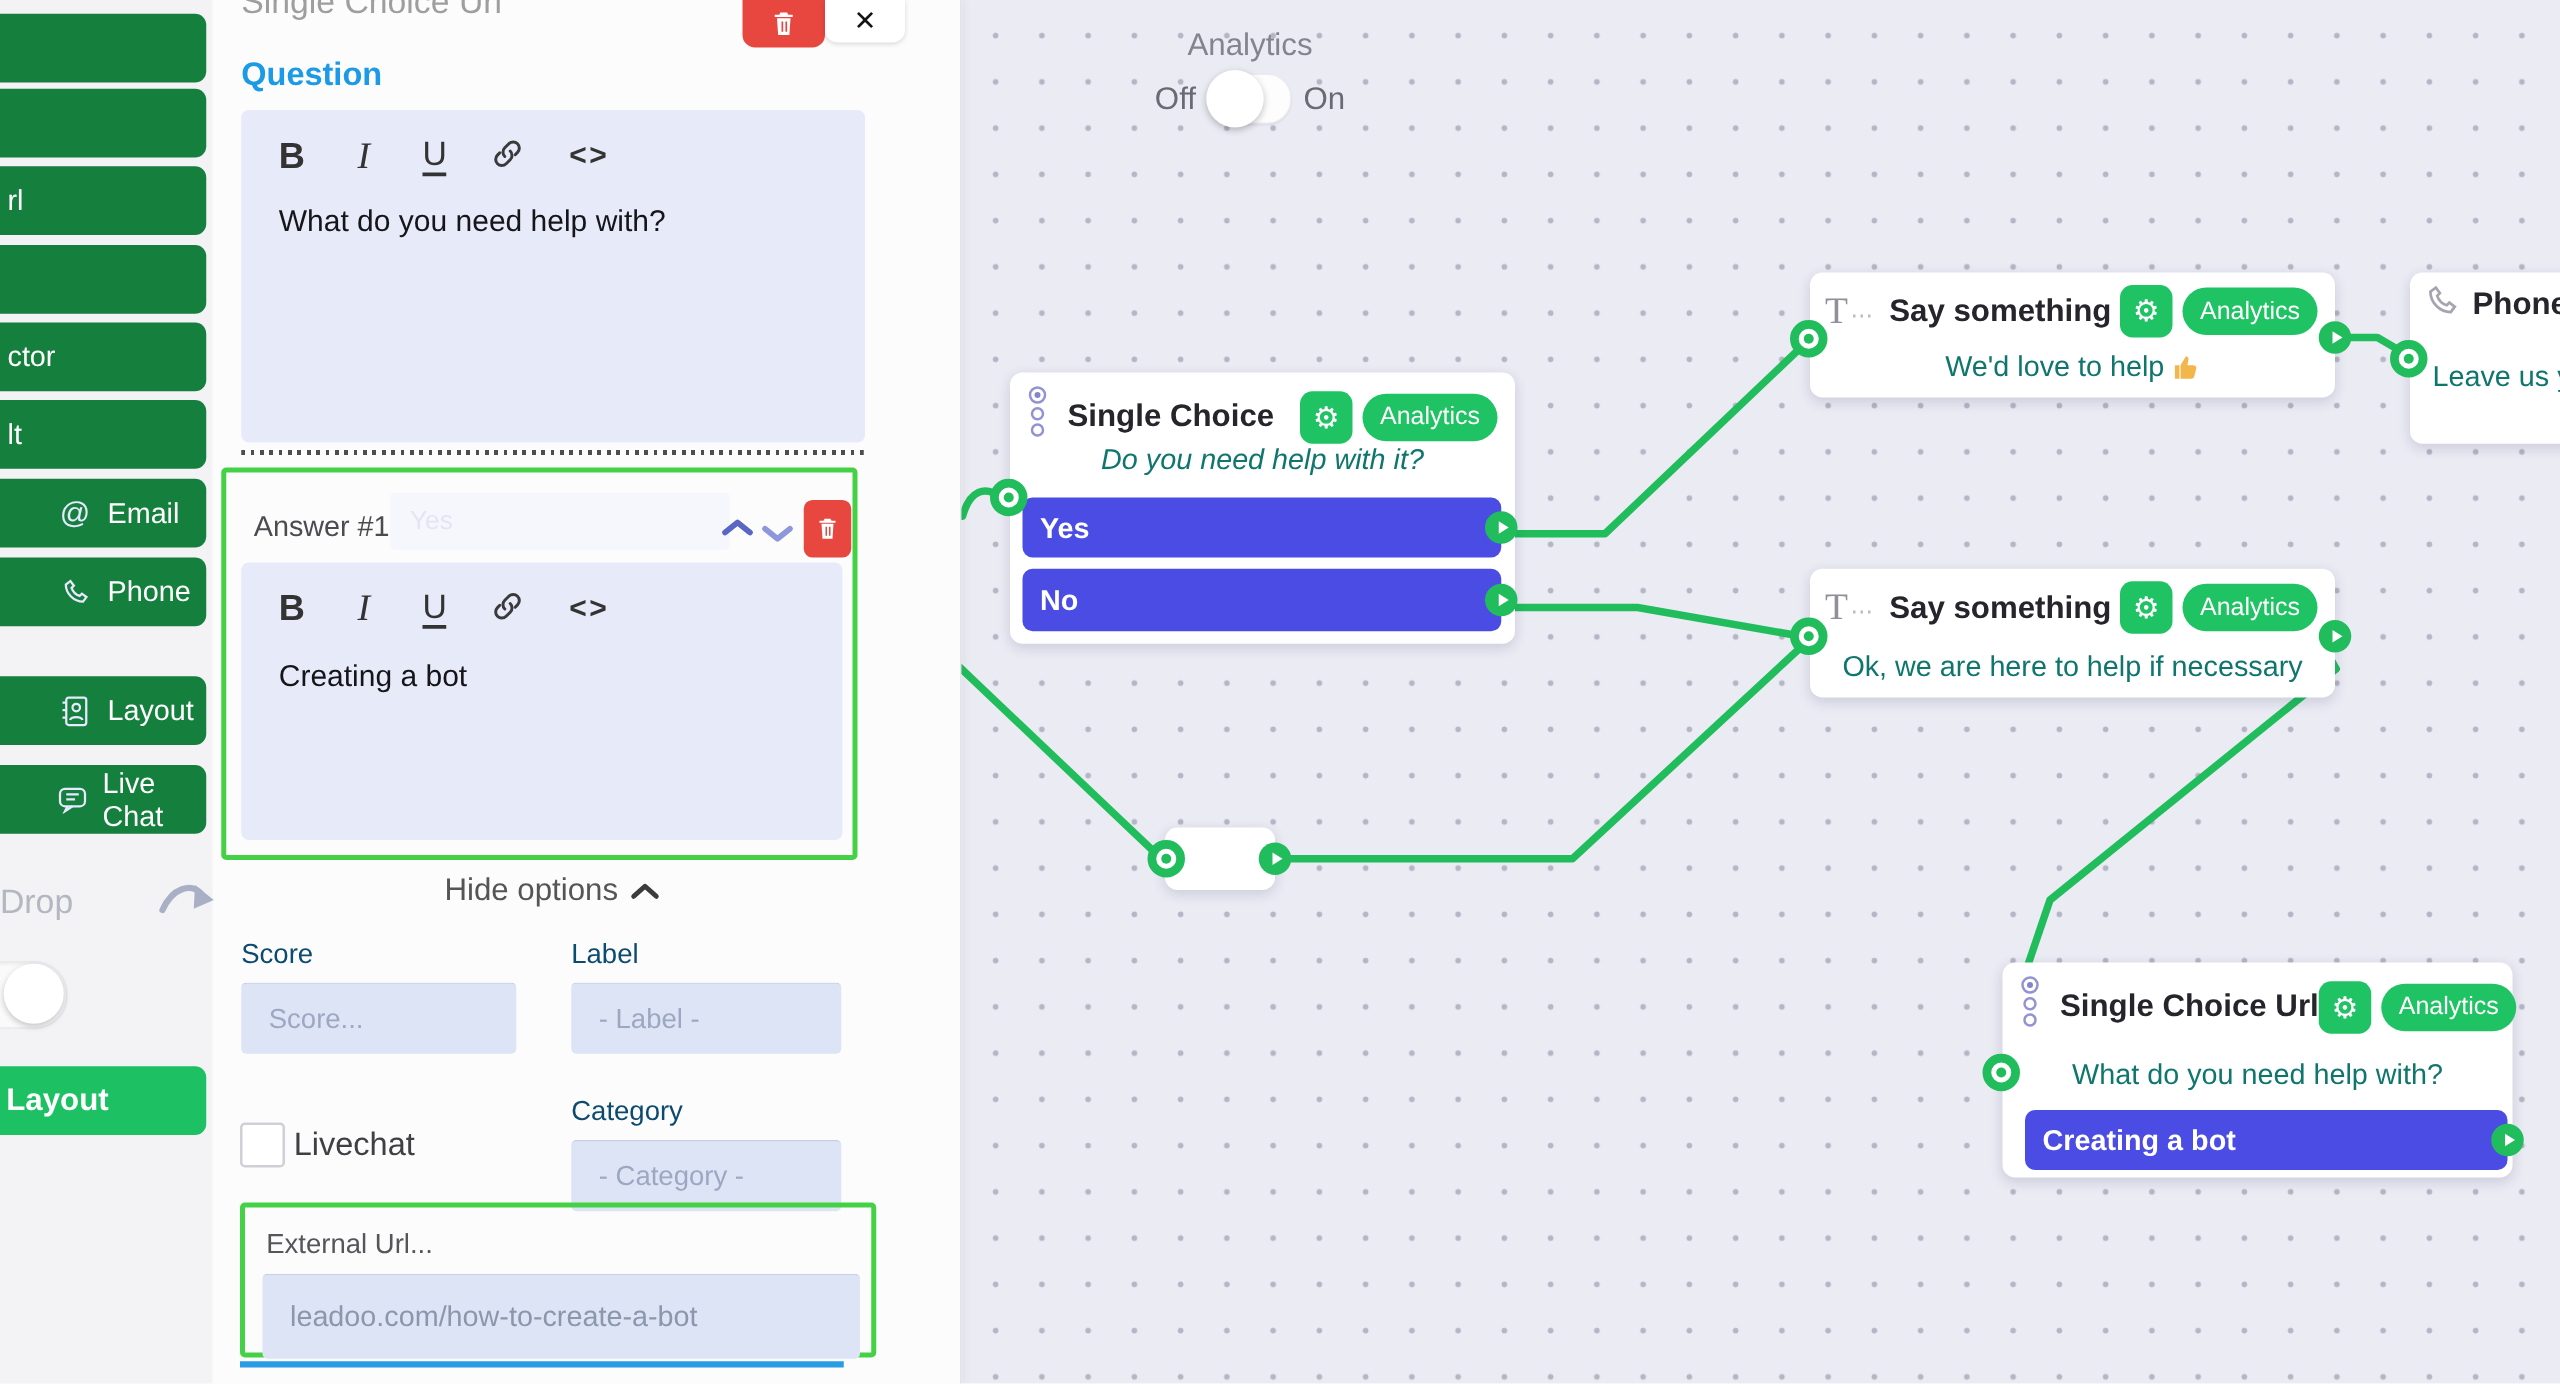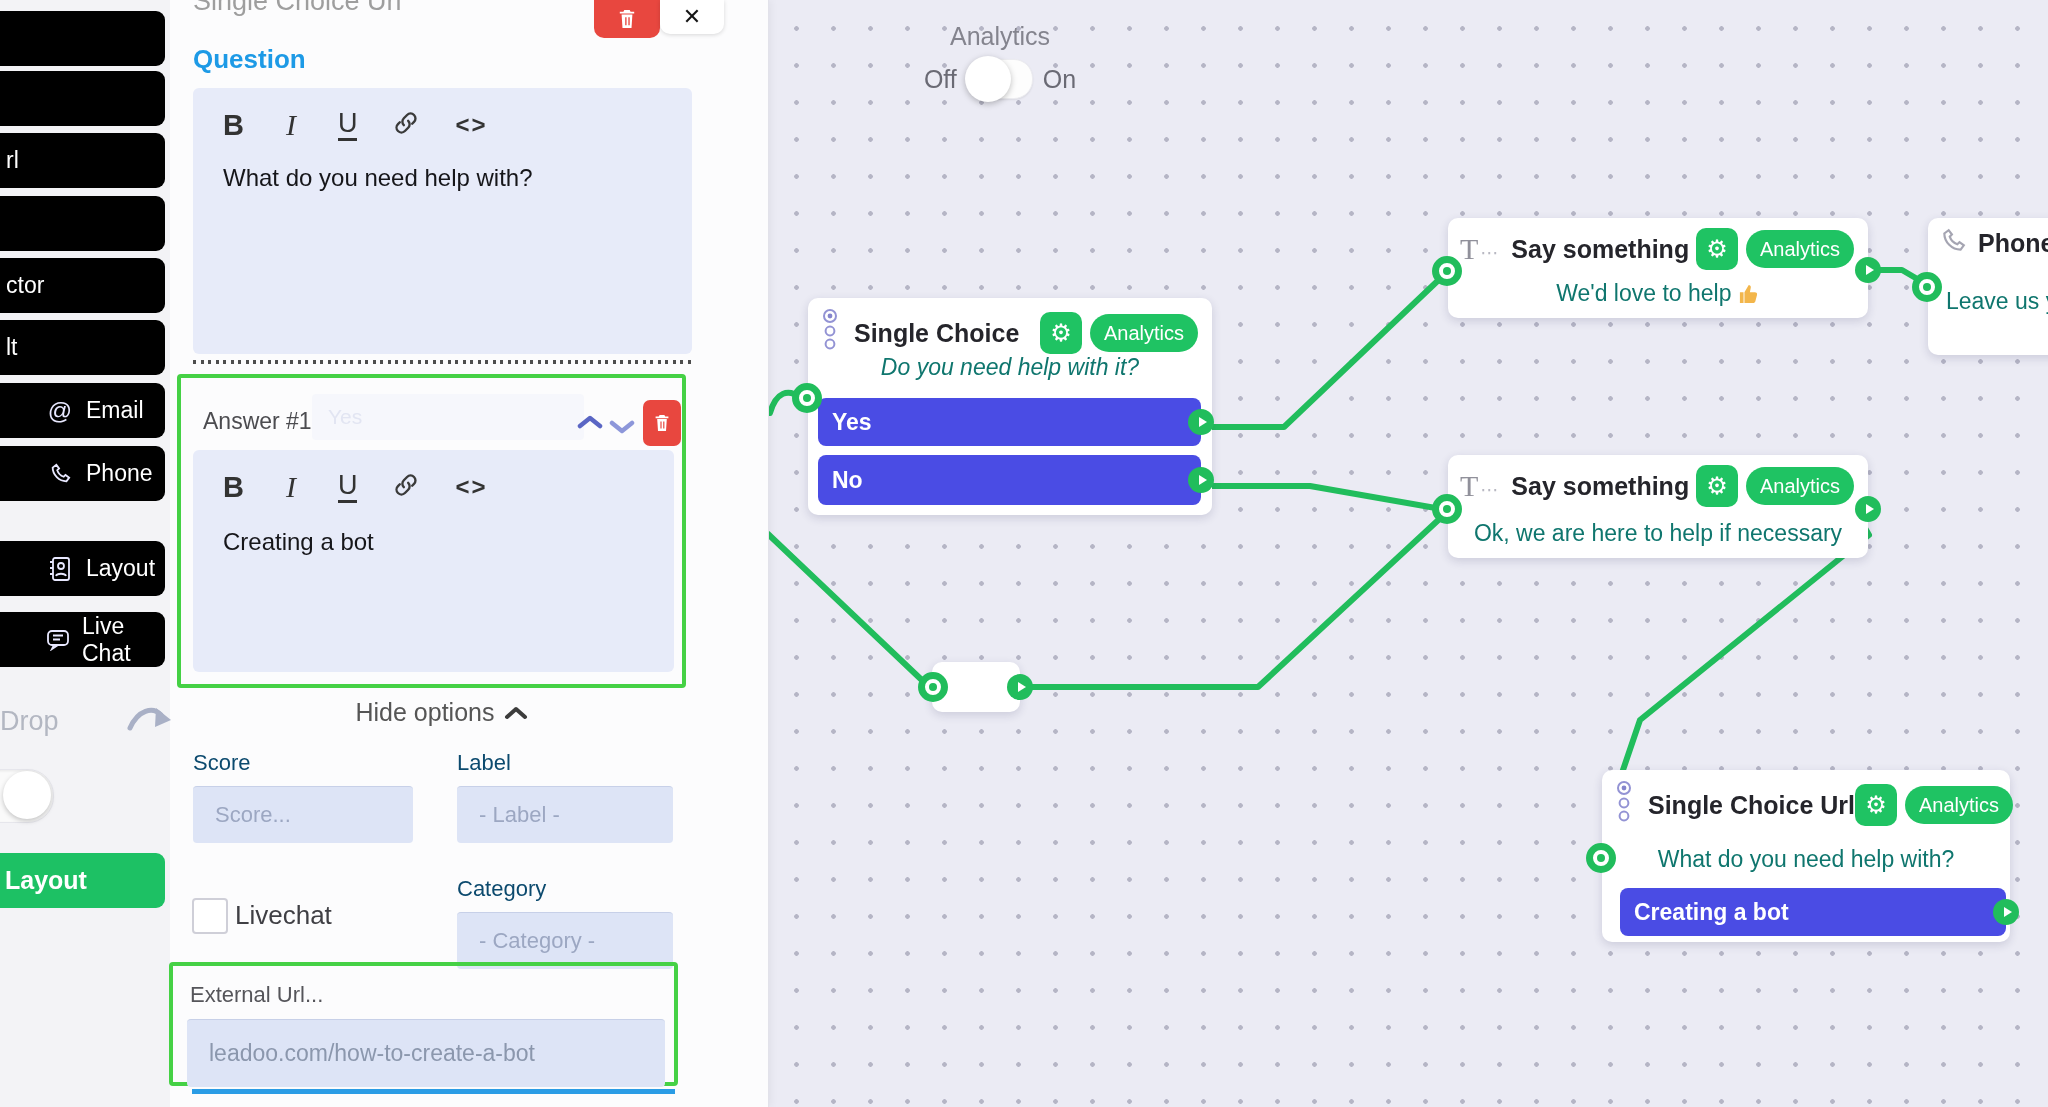--- a/index.html
+++ b/index.html
@@ -40,21 +40,21 @@
   .toggle-row .state{font-size:25px;color:#6a6a74;}
   .toggle-pill{position:relative;width:64px;height:38px;border-radius:19px;background:#fdfdfd;
     border:1px solid #ececf0;box-shadow:0 1px 2px rgba(0,0,0,.08);}
   .toggle-knob{position:absolute;left:-3px;top:-4px;width:46px;height:46px;border-radius:50%;background:#fff;
     box-shadow:0 2px 6px rgba(0,0,0,.25);}
 
   
   .panel{position:absolute;left:0;top:0;width:768px;height:1107px;background:#fcfcfd;z-index:5;
     border-right:1px solid #e2e2ea;box-shadow:2px 0 8px rgba(0,0,0,.05);}
   .sidebar{position:absolute;left:0;top:0;width:170px;height:1107px;background:#f3f3f6;}
-  .side-btn{position:absolute;left:0;width:165px;height:55px;background:#000000;border-radius:0 9px 9px 0;
+  .side-btn{position:absolute;left:0;width:165px;height:55px;background:#15803d;border-radius:0 9px 9px 0;
     color:#fff;display:flex;align-items:center;font-size:23px;}
   .side-btn .frag{padding-left:6px;}
   .side-btn .icn{width:28px;margin-left:46px;display:flex;justify-content:center;}
   .side-btn .lbl{margin-left:12px;}
   .at-glyph{font-size:24px;color:#e8e8ff;}
   .drop-label{position:absolute;left:0;top:706px;font-size:27px;color:#b3b7c2;}
   .drop-arrow{position:absolute;left:126px;top:698px;}
   .side-toggle{position:absolute;left:-26px;top:769px;width:78px;height:52px;border-radius:26px;background:#fafafa;
     border:1px solid #e6e6ec;box-shadow:inset 0 1px 3px rgba(0,0,0,.08);}
   .side-toggle .knob{position:absolute;right:2px;top:1px;width:48px;height:48px;border-radius:50%;background:#fff;
@@ -374,21 +374,21 @@
 
     <div class="field-label" style="left:457px;top:750px;">Label</div>
     <input class="field-input" style="left: 457px; top: 786px; width: 216px; height: 57px;" placeholder="- Label -">
 
     <div class="field-label" style="left:457px;top:876px;">Category</div>
     <input class="field-input" style="left: 457px; top: 912px; width: 216px; height: 57px;" placeholder="- Category -">
 
     <div class="checkbox"></div>
     <div class="livechat-label">Livechat</div>
 
-    <div class="green-box" style="left:169px;top:962px;width:509px;height:124px;padding-left:15px;">
+    <div class="green-box" style="left:192px;top:962px;width:509px;height:124px;padding-left:15px;">
       <div style="position:absolute;left:17px;top:16px;font-size:22px;color:#55555a;">External Url...</div>
       <input class="field-input" style="left: 14px; top: 53px; width: 478px; height: 68px; font-size: 23px;" value="leadoo.com/how-to-create-a-bot">
     </div>
 
     <div class="blue-line"></div>
   </div>
 
 </div>
 
 </body></html>

